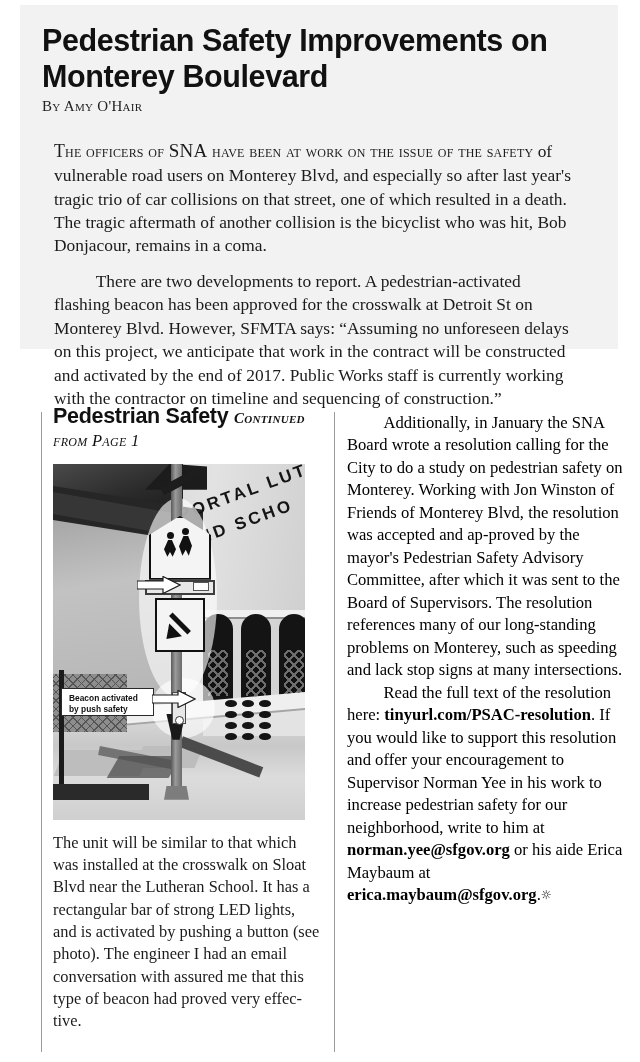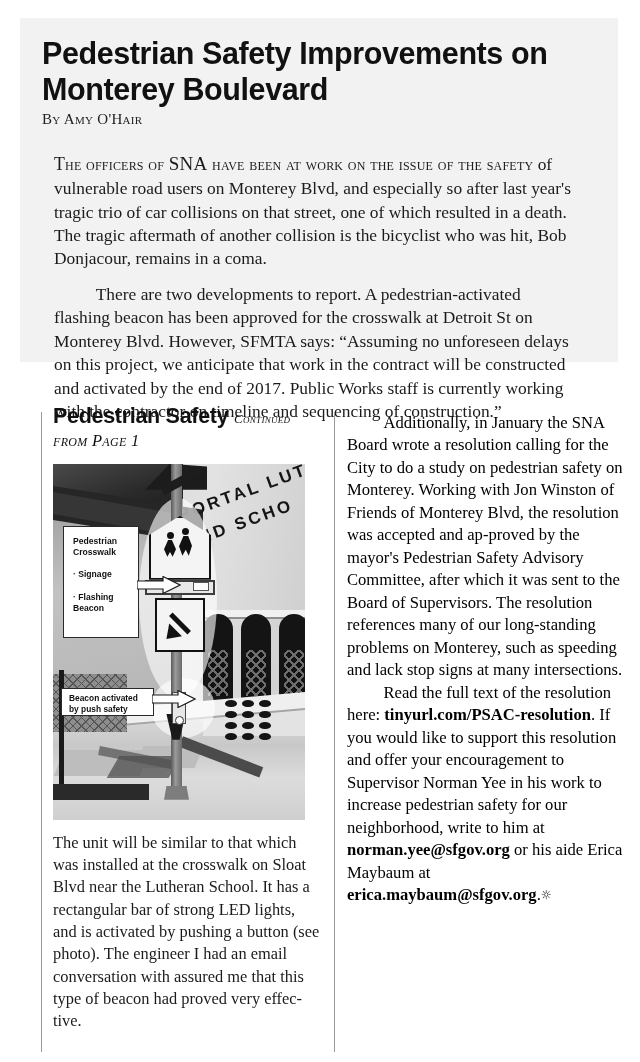--- a/index.html
+++ b/index.html
@@ -13,21 +13,21 @@
     position: relative;
     font-family: "Liberation Serif", serif;
     color: #1a1a1a;
     overflow: hidden;
   }
 
   
   .teaser-panel {
     position: absolute;
     left: 20px;
-    top: 18px;
+    top: 5px;
     width: 598px;
     height: 344px;
     background: #f2f2f2;
     box-sizing: border-box;
     padding: 18px 26px 10px 22px;
   }
   .headline {
     font-family: "Liberation Sans", sans-serif;
     font-weight: bold;
     font-size: 30.5px;
@@ -112,24 +112,24 @@
     margin: 0;
     font-family: "Liberation Sans", sans-serif;
     font-weight: bold;
     font-size: 21.5px;
     letter-spacing: -0.3px;
     color: #111;
     line-height: 1.2;
   }
   .cont-head .cont-tail {
     font-family: "Liberation Serif", serif;
-    font-weight: normal;
+    font-weight: bold;
     font-style: italic;
     font-variant: small-caps;
-    font-size: 13px;
+    font-size: 15px;
     letter-spacing: 0.3px;
   }
   .cont-head2 {
     margin: 1px 0 0 0;
     font-family: "Liberation Serif", serif;
     font-style: italic;
     font-variant: small-caps;
     font-size: 16.5px;
     letter-spacing: 0.3px;
     color: #111;
@@ -566,27 +566,20 @@
       <div class="ph-pushbtn"></div>
       <div class="ph-pushbtn-dot"></div>
 
       <svg class="arrow-outline" style="left:84px; top:112px;" width="44" height="18" viewBox="0 0 44 18">
         <polygon points="0,5 26,5 26,0.5 43,9 26,17.5 26,13 0,13"></polygon>
       </svg>
       <svg class="arrow-outline" style="left:99px; top:226px;" width="44" height="18" viewBox="0 0 44 18">
         <polygon points="0,5 26,5 26,0.5 43,9 26,17.5 26,13 0,13"></polygon>
       </svg>
 
-      <div class="callout callout-1">
-        <div>Pedestrian</div>
-        <div>Crosswalk</div>
-        <div class="sub">· Signage</div>
-        <div class="sub">· Flashing</div>
-        <div>Beacon</div>
-      </div>
 
       <div class="callout callout-2">
         <div>Beacon activated</div>
         <div>by push safety</div>
       </div>
     </div>
 
     <div class="caption">The unit will be similar to that which was installed at the crosswalk on Sloat Blvd near the Lutheran School. It has a rectangular bar of strong LED lights, and is activated by pushing a button (see photo). The engineer I had an email conversation with assured me that this type of beacon had proved very effec-tive.</div>
   </div>
 

